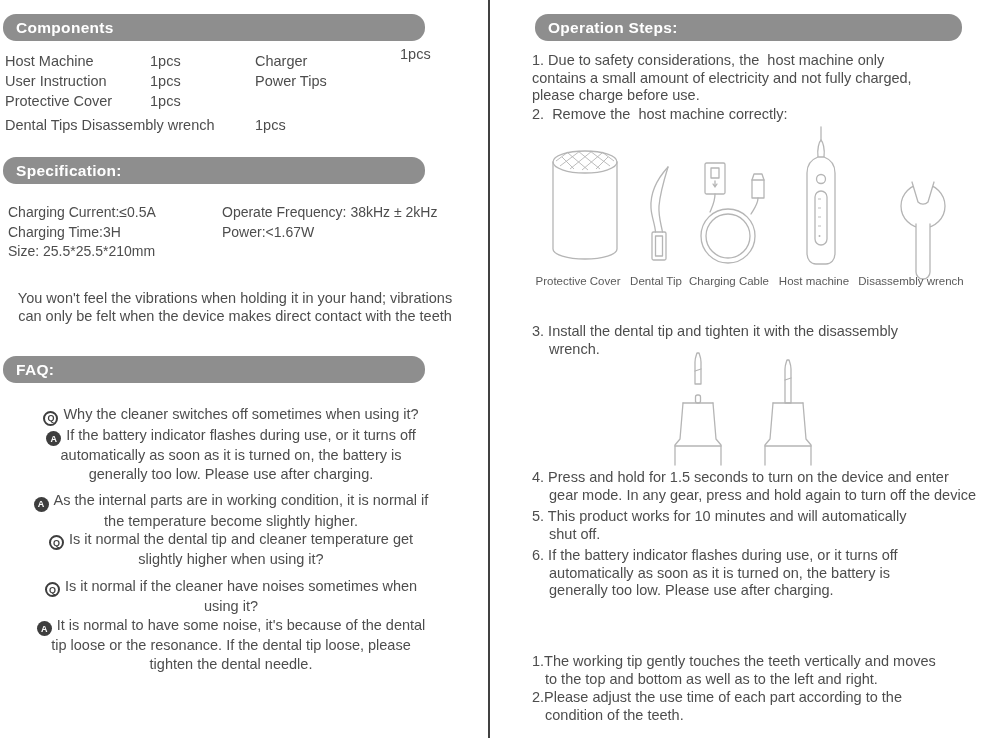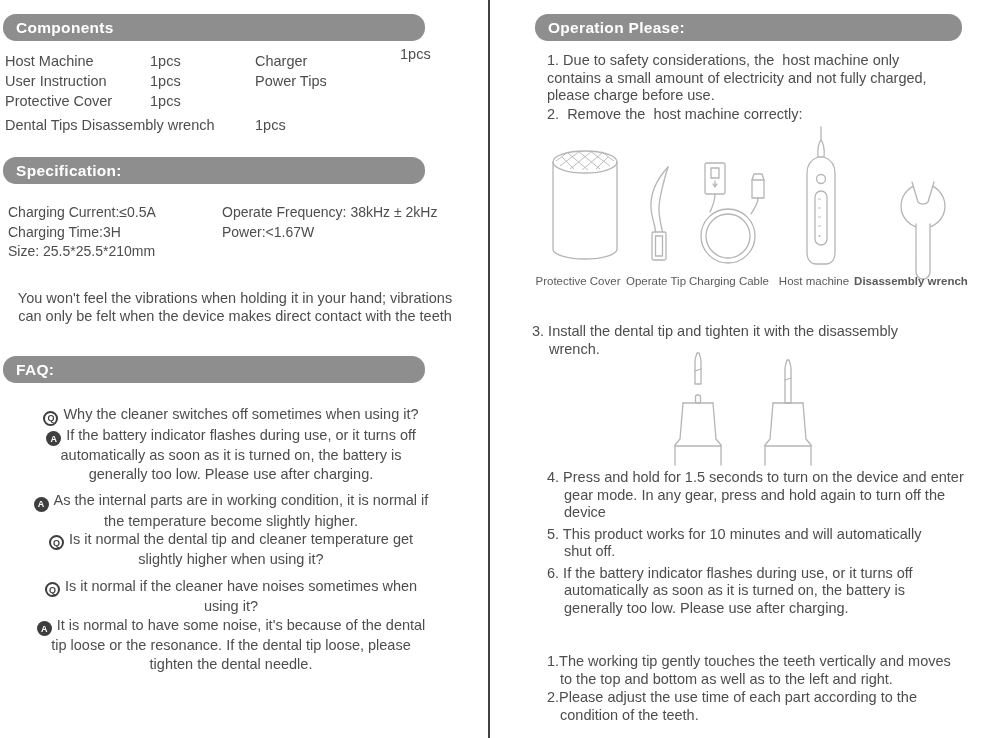--- a/index.html
+++ b/index.html
@@ -40,21 +40,21 @@
   .faq .item{margin-bottom:8px;}
   .faq p{margin:0;white-space:pre-wrap;text-align:center;}
   .badge{
     display:inline-flex;align-items:center;justify-content:center;
     width:15px;height:15px;border-radius:50%;box-sizing:border-box;
     font-size:9px;font-weight:bold;vertical-align:-2px;margin-right:5px;
   }
   .badge.q{border:2.5px solid var(--badge);color:var(--badge);}
   .badge.a{background:var(--badge);color:#fff;}
   
-  .steps p{margin:0 0 1px 15px;white-space:pre-wrap;}
+  .steps p{margin:0 0 1px 0;white-space:pre-wrap;}
   .hang{padding-left:17px;text-indent:-17px;}
   .hang12{padding-left:13px;text-indent:-13px;}
   .gap{margin-bottom:4px !important;}
   .caption{position:absolute;top:275px;font-size:11.5px;color:var(--caption);text-align:center;white-space:nowrap;}
   .fig{position:absolute;}
   svg{display:block;}
   .st{stroke:var(--stroke);fill:none;stroke-width:1.3;stroke-linecap:round;stroke-linejoin:round;}
   .stw{stroke:var(--stroke);fill:#ffffff;stroke-width:1.3;stroke-linecap:round;stroke-linejoin:round;}
   .hatch{stroke:var(--stroke);stroke-width:0.9;}
 </style>
@@ -122,21 +122,21 @@
     <div class="item">
       <p><span class="badge q">Q</span><span>Is it normal if the cleaner have noises sometimes when
 using it?</span></p>
       <p><span class="badge a">A</span><span>It is normal to have some noise, it's because of the dental
 tip loose or the resonance. If the dental tip loose, please
 tighten the dental needle.</span></p>
     </div>
   </div>
 
   <div class="bar" style="left:535px;top:14px;width:427px;">
-    <span>Operation Please:</span>
+    <span>Operation Steps:</span>
   </div>
 
   <div class="steps" style="position:absolute;left:532px;top:52px;width:450px;font-size:14.5px;line-height:17.5px;">
     <p>1. Due to safety considerations, the  host machine only
 contains a small amount of electricity and not fully charged,
 please charge before use.</p>
     <p>2.  Remove the  host machine correctly:</p>
   </div>
 
   <div class="fig" style="left:548px;top:147px;">
@@ -195,24 +195,24 @@
 
   <div class="fig" style="left:897px;top:180px;">
     <svg width="52" height="102" viewBox="0 0 52 102">
       <circle class="st" cx="26" cy="26" r="22"></circle>
       <path class="stw" d="M15,2 L21,22 A7,7 0 0 0 31,22 L37,2"></path>
       <path class="stw" d="M19,44 L19,92 A7,7 0 0 0 33,92 L33,44"></path>
     </svg>
   </div>
 
   <div class="caption" style="left:518px;width:120px;">Protective Cover</div>
-  <div class="caption" style="left:622px;width:68px;">Operate Tip</div>
+  <div class="caption" style="left:622px;width:68px;">Dental Tip</div>
   <div class="caption" style="left:688px;width:82px;">Charging Cable</div>
   <div class="caption" style="left:772px;width:84px;">Host machine</div>
-  <div class="caption" style="left:850px;width:122px;font-weight:bold;">Disassembly wrench</div>
+  <div class="caption" style="left:850px;width:122px;">Disassembly wrench</div>
 
   <div class="txt hang" style="left:532px;top:323px;width:450px;font-size:14.5px;line-height:17.5px;">3. Install the dental tip and tighten it with the disassembly
 wrench.</div>
 
   <div class="fig" style="left:666px;top:350px;">
     <svg width="64" height="116" viewBox="0 0 64 116">
       <path class="st" d="M31,3 C30,6 29,8 29,12 L29,34 L35,34 L35,12 C35,8 34,6 33,3 Z"></path>
       <line class="st" x1="29" y1="21" x2="35" y2="19"></line>
       <rect class="st" x="29.5" y="45" width="5" height="8" rx="2"></rect>
       <line class="st" x1="17" y1="53" x2="47" y2="53"></line>

